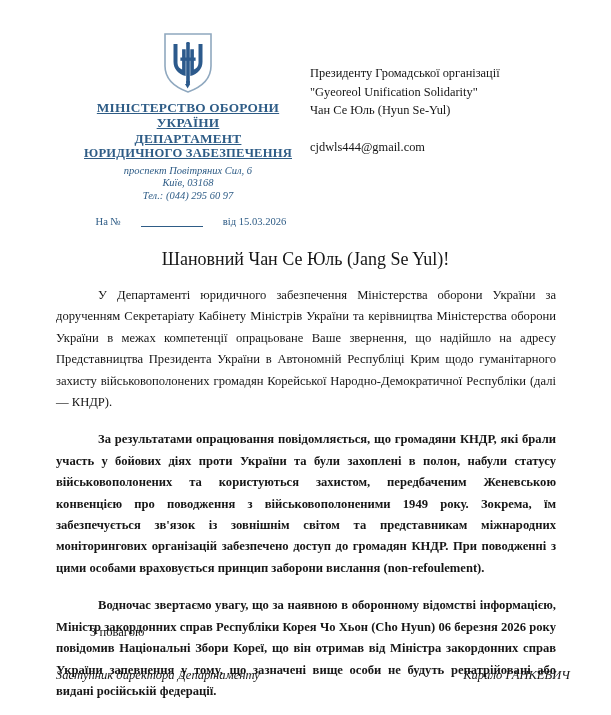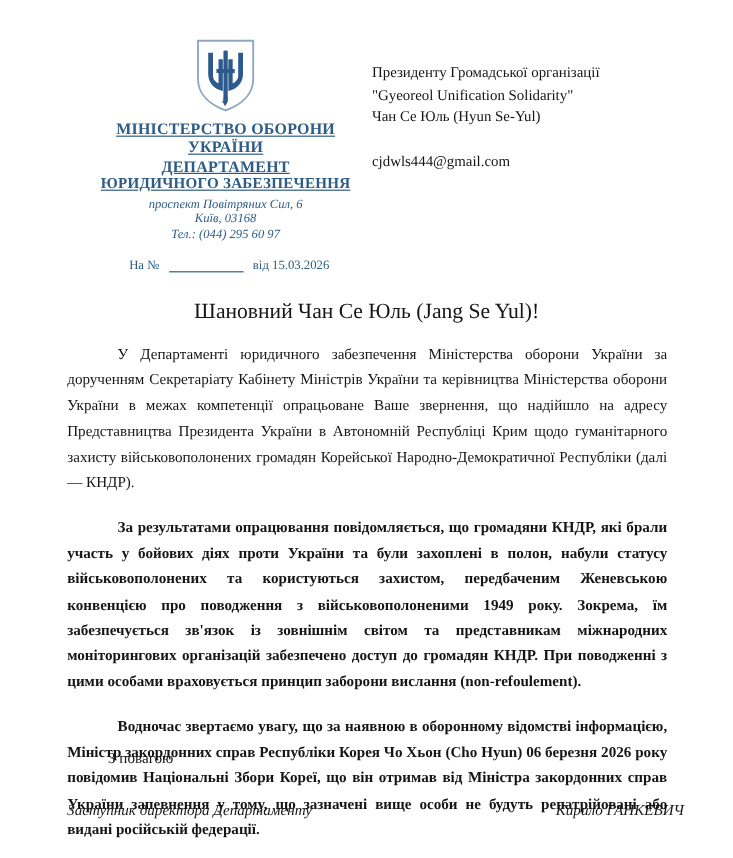--- a/index.html
+++ b/index.html
@@ -60,37 +60,37 @@
   }
   .address div { white-space: nowrap; font-style: italic; }
 
   .refline {
     margin-top: 13px;
     color: #2e5c86;
     font-size: 10.6px;
     display: flex;
     align-items: flex-end;
     justify-content: center;
-    gap: 8px;
+    gap: 20px;
     padding-left: 6px;
   }
   .refline .ref-label { white-space: nowrap; }
   .refline .ref-blank {
     display: inline-block;
     width: 62px;
     border-bottom: 1px solid #2e5c86;
     height: 11px;
   }
   .refline .ref-date { white-space: nowrap; }
 
   
   .recipient {
     position: absolute;
     left: 310px;
-    top: 51px;
+    top: 64px;
     width: 290px;
     font-size: 12.4px;
     line-height: 18.6px;
     color: #151515;
   }
   .recipient .r-line { white-space: nowrap; }
   .recipient .email {
     margin-top: 18px;
     white-space: nowrap;
   }

